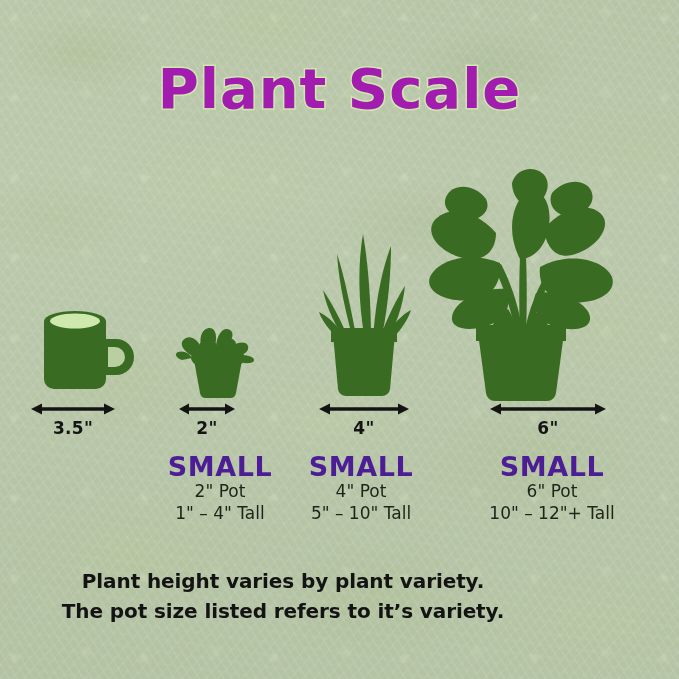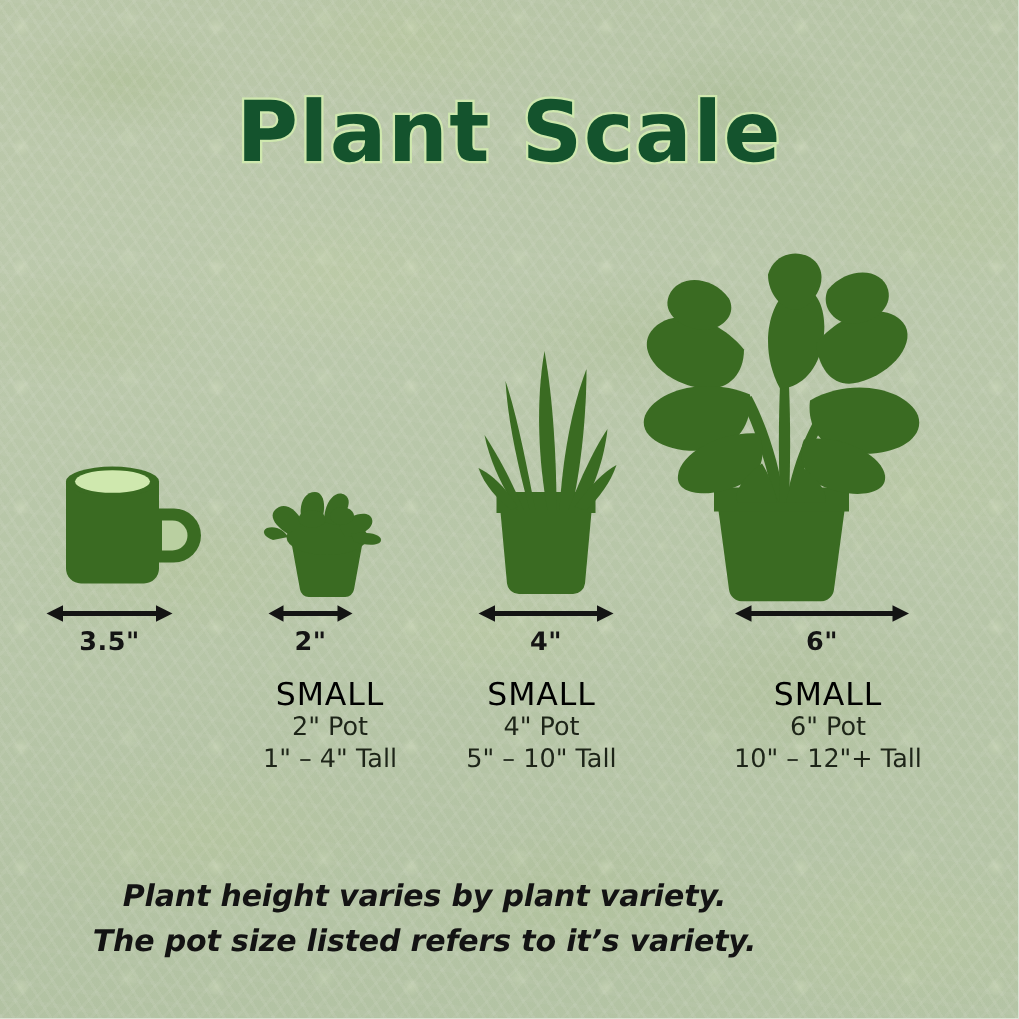--- a/index.html
+++ b/index.html
@@ -71,21 +71,21 @@
   .title {
     position: absolute;
     top: 56px;
     left: 0;
     width: 679px;
     text-align: center;
     z-index: 5;
     font-size: 56px;
     font-weight: 700;
     letter-spacing: 1px;
-    color: #14532d;
+    color: #a21caf;
     -webkit-text-stroke: 3px #cfe8ae;
     paint-order: stroke fill;
     font-family: "DejaVu Sans", sans-serif;
   }
 
   
   .silhouette { position: absolute; z-index: 4; }
   #mug-figure      { left: 30px;  top: 305px; width: 110px; height: 95px; }
   #small-figure    { left: 172px; top: 320px; width: 92px;  height: 78px; }
   #medium-figure   { left: 305px; top: 228px; width: 118px; height: 172px; }
@@ -115,44 +115,43 @@
     top: 452px;
     left: 0;
     width: 679px;
     height: 70px;
   }
   .size-col { position: absolute; text-align: center; }
   #size-col-small  { left: 150px; width: 140px; }
   #size-col-medium { left: 286px; width: 150px; }
   #size-col-large  { left: 482px; width: 140px; }
   .size-name {
-    font-size: 21px;
-    font-weight: 400;
-    color: #000000;
+    font-size: 27px;
+    font-weight: 700;
+    color: #4c1d95;
     letter-spacing: .6px;
     font-family: "DejaVu Sans", sans-serif;
     line-height: 1.08;
   }
   .size-pot, .size-height {
     font-size: 17px;
     font-weight: 400;
     color: #1d2418;
     line-height: 1.28;
     font-family: "DejaVu Sans", sans-serif;
   }
 
   
   .footnote {
     position: absolute;
     z-index: 6;
-    top: 582px;
+    top: 566px;
     left: 0;
     width: 566px;
     text-align: center;
-    font-style: italic;
   }
   .footnote-line {
     font-size: 20px;
     font-weight: 700;
     color: #131313;
     line-height: 1.52;
     font-family: "DejaVu Sans", sans-serif;
     letter-spacing: -.1px;
   }
 </style>

